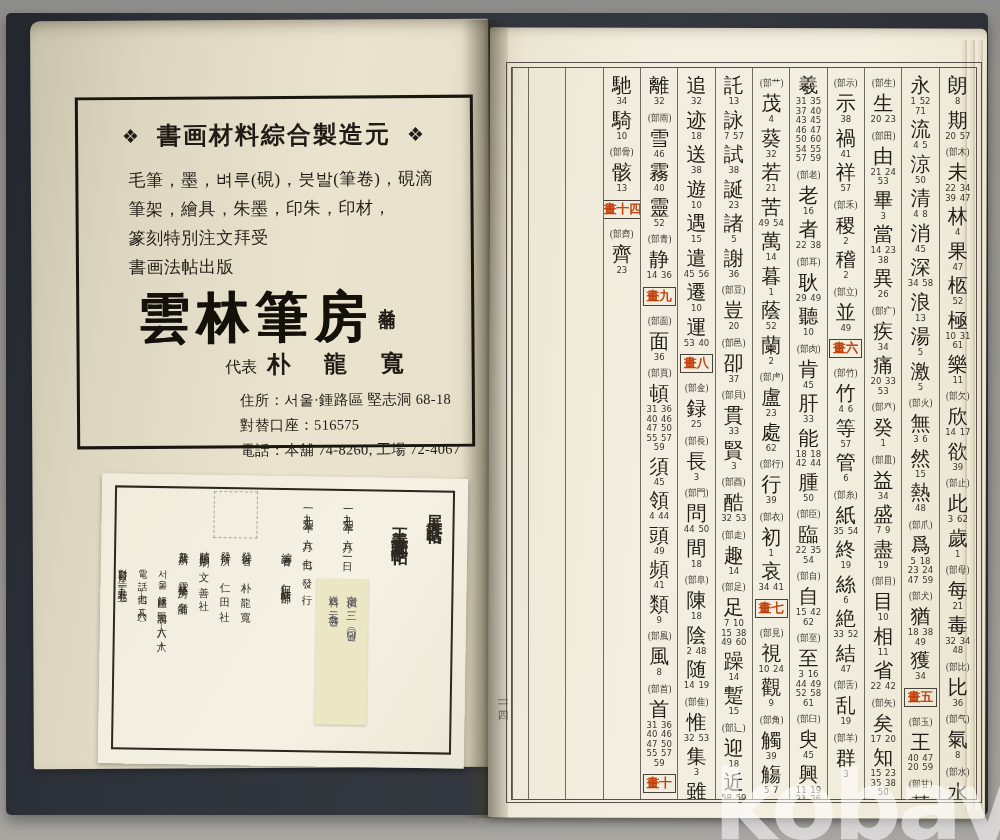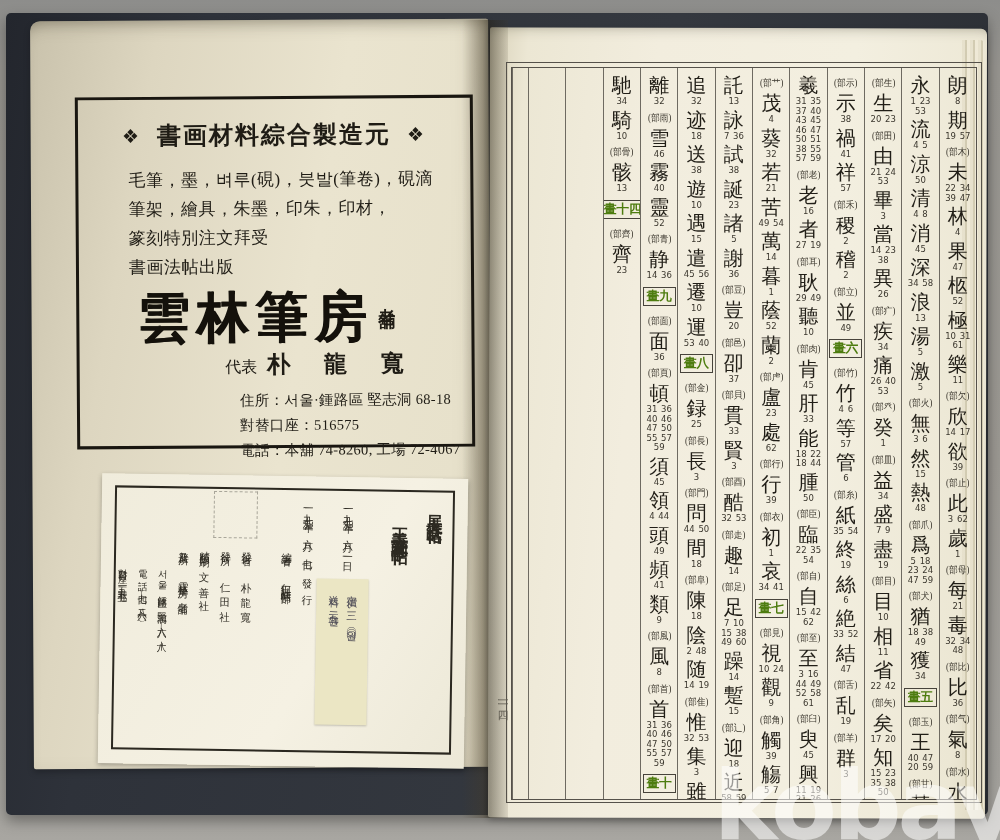--- a/index.html
+++ b/index.html
@@ -65,21 +65,21 @@
   .idx-col{flex:1 1 0;display:flex;flex-direction:column;align-items:center;
     padding-top:5px;border-left:1px solid #6e6a61;overflow:hidden;}
   .idx-col:last-child{border-left:none;}
   .idx-gutter{flex:0 0 15px;border-left:1px solid #6e6a61;}
   .cell-ch{display:flex;flex-direction:column;align-items:center;margin:1px 0;}
   .g{font-size:20px;line-height:23px;color:#211e17;}
   .pn{width:27px;text-align:center;font-size:8.5px;line-height:9.5px;color:#3a362d;
     font-family:"DejaVu Sans",sans-serif;word-spacing:1px;}
   .cell-rad{font-size:9.5px;line-height:12px;color:#3a362d;margin:4px 0 2px;
     white-space:nowrap;transform:scaleX(.92);}
-  .cell-hd{border:1px solid #47433b;font-size:12.5px;line-height:15px;color:#4d7c0f;
+  .cell-hd{border:1px solid #47433b;font-size:12.5px;line-height:15px;color:#c2410c;
     padding:1px 3px;margin:5px 4px;white-space:nowrap;font-weight:bold;max-width:36px;}
   .page-no{position:absolute;left:495px;top:694px;writing-mode:vertical-rl;
     font-size:11px;letter-spacing:4px;color:#5d594f;}
   
   .watermark{position:absolute;right:-14px;bottom:-22px;z-index:60;
     font-family:"DejaVu Sans",sans-serif;font-weight:bold;font-size:96px;
     letter-spacing:-4px;color:rgba(255,255,255,.55);pointer-events:none;}
 </style>
 </head>
 <body>
@@ -141,21 +141,21 @@
 
 <div class="index-table">
   <div class="index-inner">
       <div class="idx-col">
         <div class="cell-ch">
           <div class="g">朗</div>
           <div class="pn">8</div>
         </div>
         <div class="cell-ch">
           <div class="g">期</div>
-          <div class="pn">19 57</div>
+          <div class="pn">20 57</div>
         </div>
         <div class="cell-rad">(部木)</div>
         <div class="cell-ch">
           <div class="g">未</div>
           <div class="pn">22 34 39 47</div>
         </div>
         <div class="cell-ch">
           <div class="g">林</div>
           <div class="pn">4</div>
         </div>
@@ -213,21 +213,21 @@
           <div class="pn">8</div>
         </div>
         <div class="cell-rad">(部水)</div>
         <div class="cell-ch">
           <div class="g">水</div>
         </div>
       </div>
       <div class="idx-col">
         <div class="cell-ch">
           <div class="g">永</div>
-          <div class="pn">1 23 53</div>
+          <div class="pn">1 52 71</div>
         </div>
         <div class="cell-ch">
           <div class="g">流</div>
           <div class="pn">4 5</div>
         </div>
         <div class="cell-ch">
           <div class="g">涼</div>
           <div class="pn">50</div>
         </div>
         <div class="cell-ch">
@@ -315,21 +315,21 @@
           <div class="g">異</div>
           <div class="pn">26</div>
         </div>
         <div class="cell-rad">(部疒)</div>
         <div class="cell-ch">
           <div class="g">疾</div>
           <div class="pn">34</div>
         </div>
         <div class="cell-ch">
           <div class="g">痛</div>
-          <div class="pn">26 40 53</div>
+          <div class="pn">20 33 53</div>
         </div>
         <div class="cell-rad">(部癶)</div>
         <div class="cell-ch">
           <div class="g">癸</div>
           <div class="pn">1</div>
         </div>
         <div class="cell-rad">(部皿)</div>
         <div class="cell-ch">
           <div class="g">益</div>
           <div class="pn">34</div>
@@ -435,30 +435,30 @@
         </div>
         <div class="cell-rad">(部羊)</div>
         <div class="cell-ch">
           <div class="g">群</div>
           <div class="pn">3</div>
         </div>
       </div>
       <div class="idx-col">
         <div class="cell-ch">
           <div class="g">羲</div>
-          <div class="pn">31 35 37 40 43 45 46 47 50 51 38 55 57 59</div>
+          <div class="pn">31 35 37 40 43 45 46 47 50 60 54 55 57 59</div>
         </div>
         <div class="cell-rad">(部老)</div>
         <div class="cell-ch">
           <div class="g">老</div>
           <div class="pn">16</div>
         </div>
         <div class="cell-ch">
           <div class="g">者</div>
-          <div class="pn">27 19</div>
+          <div class="pn">22 38</div>
         </div>
         <div class="cell-rad">(部耳)</div>
         <div class="cell-ch">
           <div class="g">耿</div>
           <div class="pn">29 49</div>
         </div>
         <div class="cell-ch">
           <div class="g">聽</div>
           <div class="pn">10</div>
         </div>
@@ -466,21 +466,21 @@
         <div class="cell-ch">
           <div class="g">肯</div>
           <div class="pn">45</div>
         </div>
         <div class="cell-ch">
           <div class="g">肝</div>
           <div class="pn">33</div>
         </div>
         <div class="cell-ch">
           <div class="g">能</div>
-          <div class="pn">18 22 18 44</div>
+          <div class="pn">18 18 42 44</div>
         </div>
         <div class="cell-ch">
           <div class="g">腫</div>
           <div class="pn">50</div>
         </div>
         <div class="cell-rad">(部臣)</div>
         <div class="cell-ch">
           <div class="g">臨</div>
           <div class="pn">22 35 54</div>
         </div>
@@ -581,21 +581,21 @@
           <div class="pn">5 7</div>
         </div>
       </div>
       <div class="idx-col">
         <div class="cell-ch">
           <div class="g">託</div>
           <div class="pn">13</div>
         </div>
         <div class="cell-ch">
           <div class="g">詠</div>
-          <div class="pn">7 36</div>
+          <div class="pn">7 57</div>
         </div>
         <div class="cell-ch">
           <div class="g">試</div>
           <div class="pn">38</div>
         </div>
         <div class="cell-ch">
           <div class="g">誕</div>
           <div class="pn">23</div>
         </div>
         <div class="cell-ch">

